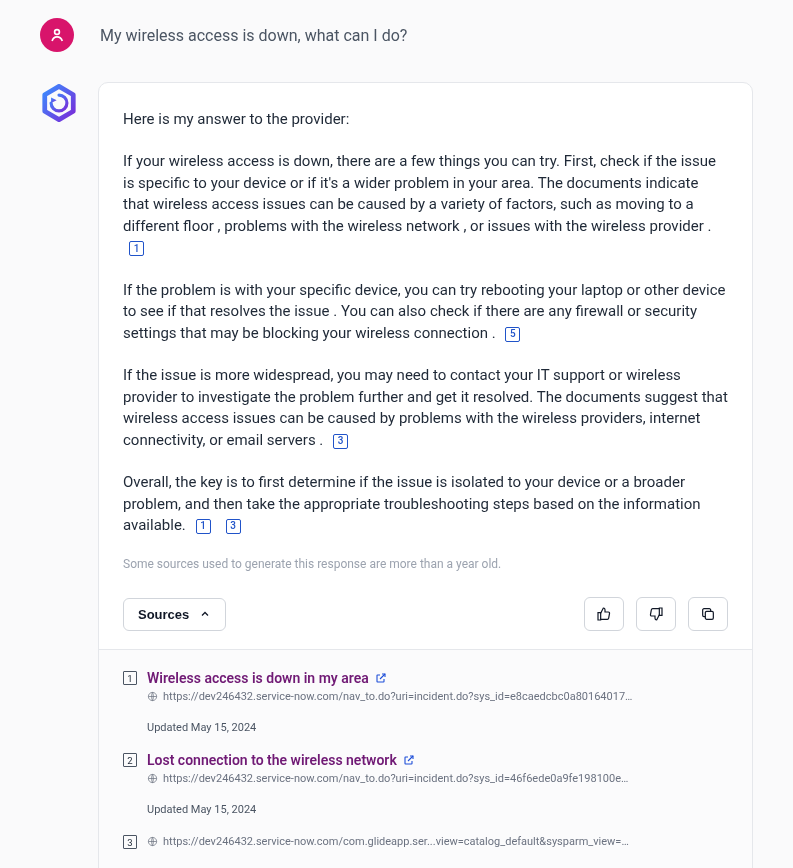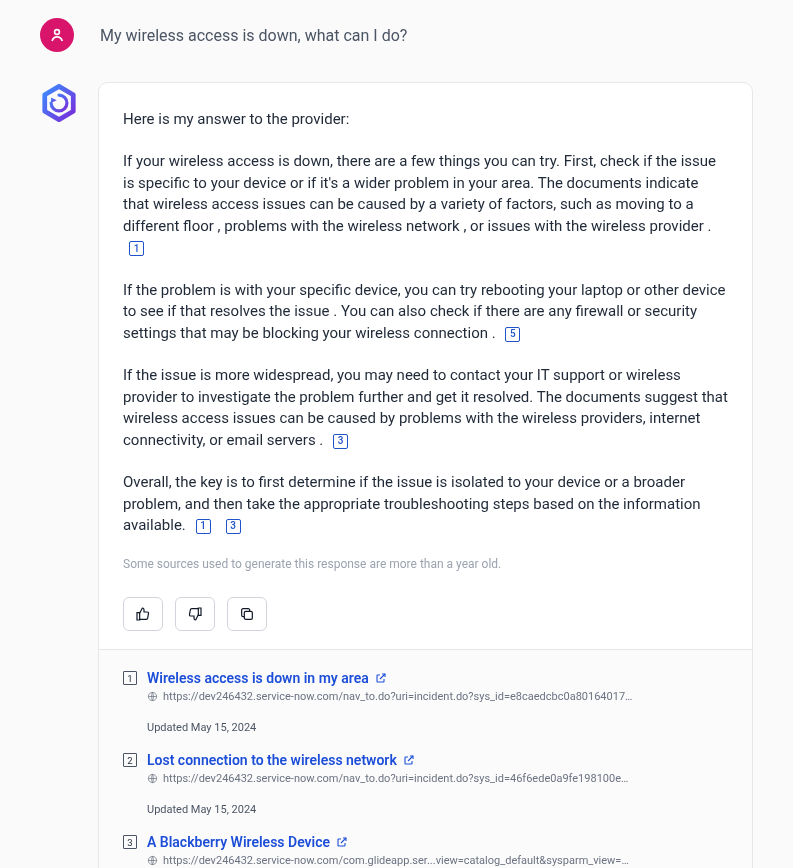--- a/index.html
+++ b/index.html
@@ -118,21 +118,21 @@
       width: 14px; height: 14px; flex-shrink: 0;
       border: 1px solid #4b5563;
       color: #1f2937;
       font-size: 9.5px;
       display: flex; align-items: center; justify-content: center;
       border-radius: 1px;
       margin-top: 3px;
     }
     .source-main { flex: 1; min-width: 0; }
     .source-title {
-      color: #1d4ed8;
+      color: #701a75;
       font-size: 14px;
       font-weight: 600;
       text-decoration: none;
       display: inline-flex; align-items: center; gap: 6px;
       cursor: pointer;
     }
     .source-title svg {
       width: 12px; height: 12px; stroke: #1d4ed8; stroke-width: 2.2; fill: none;
     }
     .source-url-row {
@@ -204,20 +204,26 @@
 
         <p>
           <span>Overall, the key is to first determine if the issue is isolated to your device or a broader problem, and then take the appropriate troubleshooting steps based on the information available.</span>
           <span class="para-cites"><span class="cite">1</span><span class="cite">3</span></span>
         </p>
       </div>
 
       <div class="sources-note">Some sources used to generate this response are more than a year old.</div>
 
       <div class="actions-row">
+        <button class="sources-btn">
+          <span>Sources</span>
+          <svg viewBox="0 0 24 24">
+              <polyline points="6 15 12 9 18 15"></polyline>
+            </svg>
+        </button>
         <div class="action-buttons">
           <button class="icon-btn">
             <svg viewBox="0 0 24 24">
               <path d="M7 10v11H3V10h4z"></path>
               <path d="M7 11l4-8c1.5 0 2.5 1 2.5 2.5V9h5c1.2 0 2 1 1.8 2.2l-1.3 7c-.2 1-1 1.8-2 1.8H7"></path>
             </svg>
           </button>
           <button class="icon-btn">
             <svg viewBox="0 0 24 24">
               <path d="M17 14V3h4v11h-4z"></path>
@@ -261,25 +267,21 @@
                   <circle cx="12" cy="12" r="9"></circle>
                   <path d="M3 12h18"></path>
                   <path d="M12 3c2.5 3 2.5 15 0 18"></path>
                   <path d="M12 3c-2.5 3-2.5 15 0 18"></path>
                 </svg>
                 <span class="source-url">https://dev246432.service-now.com/nav_to.do?uri=incident.do?sys_id=46f6ede0a9fe198100e10154c34a0c2a</span>
               </div><div class="source-updated">Updated May 15, 2024</div></div>
           </div>
           <div class="source-item">
             <div class="source-num">3</div>
-            <div class="source-main"><a class="source-title">A Blackberry Wireless Device<svg viewBox="0 0 24 24">
-                  <path d="M14 4h6v6"></path>
-                  <path d="M20 4L10 14"></path>
-                  <path d="M18 14v5a1 1 0 0 1-1 1H5a1 1 0 0 1-1-1V7a1 1 0 0 1 1-1h5"></path>
-                </svg></a><div class="source-url-row">
+            <div class="source-main"><div class="source-url-row">
                 <svg class="globe" viewBox="0 0 24 24">
                   <circle cx="12" cy="12" r="9"></circle>
                   <path d="M3 12h18"></path>
                   <path d="M12 3c2.5 3 2.5 15 0 18"></path>
                   <path d="M12 3c-2.5 3-2.5 15 0 18"></path>
                 </svg>
                 <span class="source-url">https://dev246432.service-now.com/com.glideapp.ser...view=catalog_default&amp;sysparm_view=catalogs_default</span>
               </div><div class="source-updated">Updated February 20, 2022</div></div>
           </div>
         </div>

